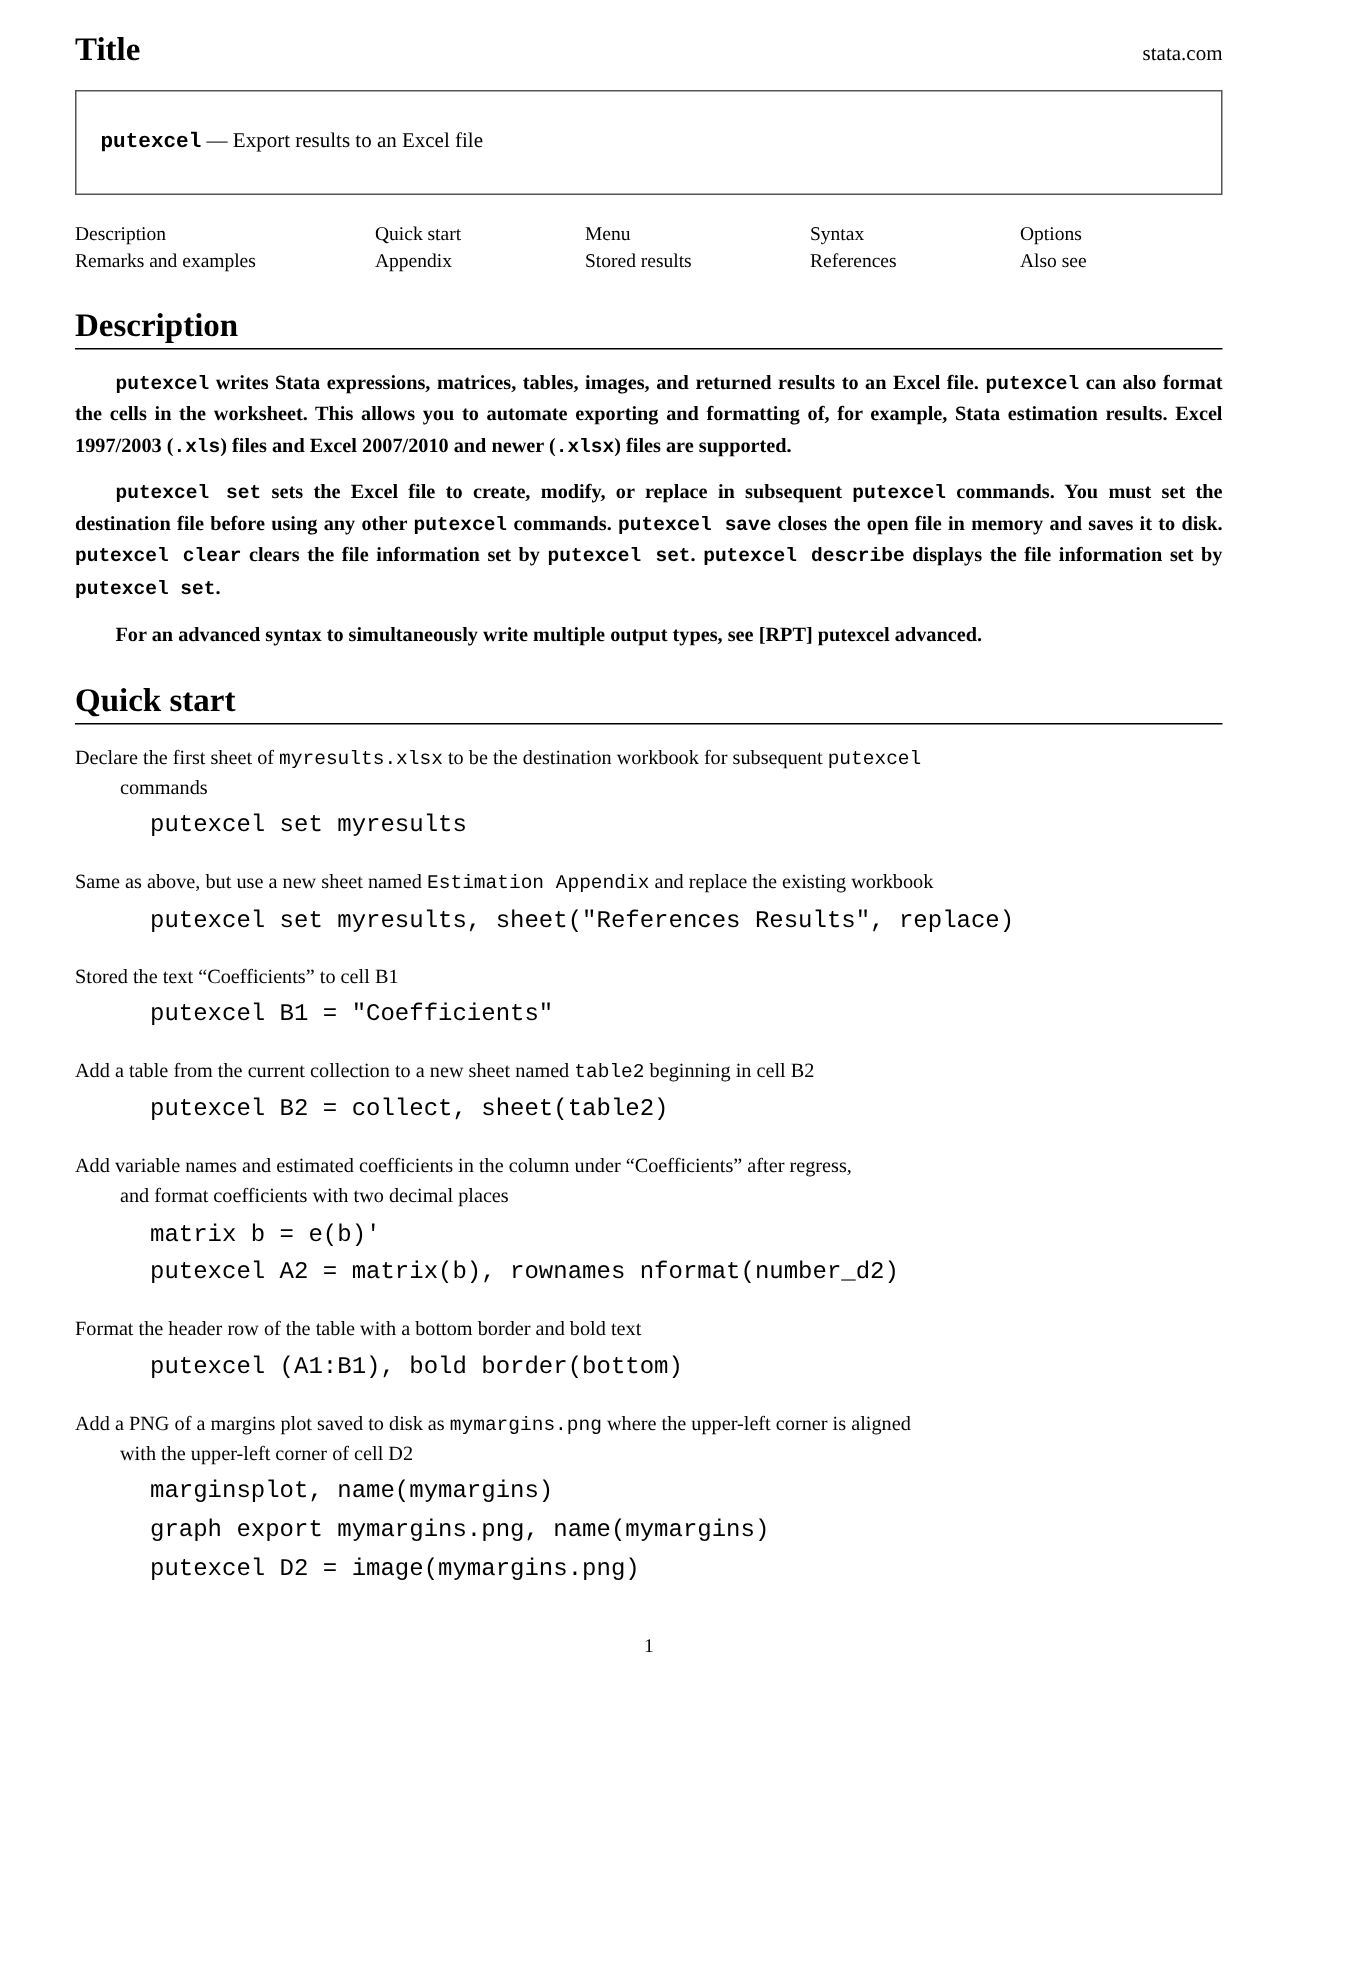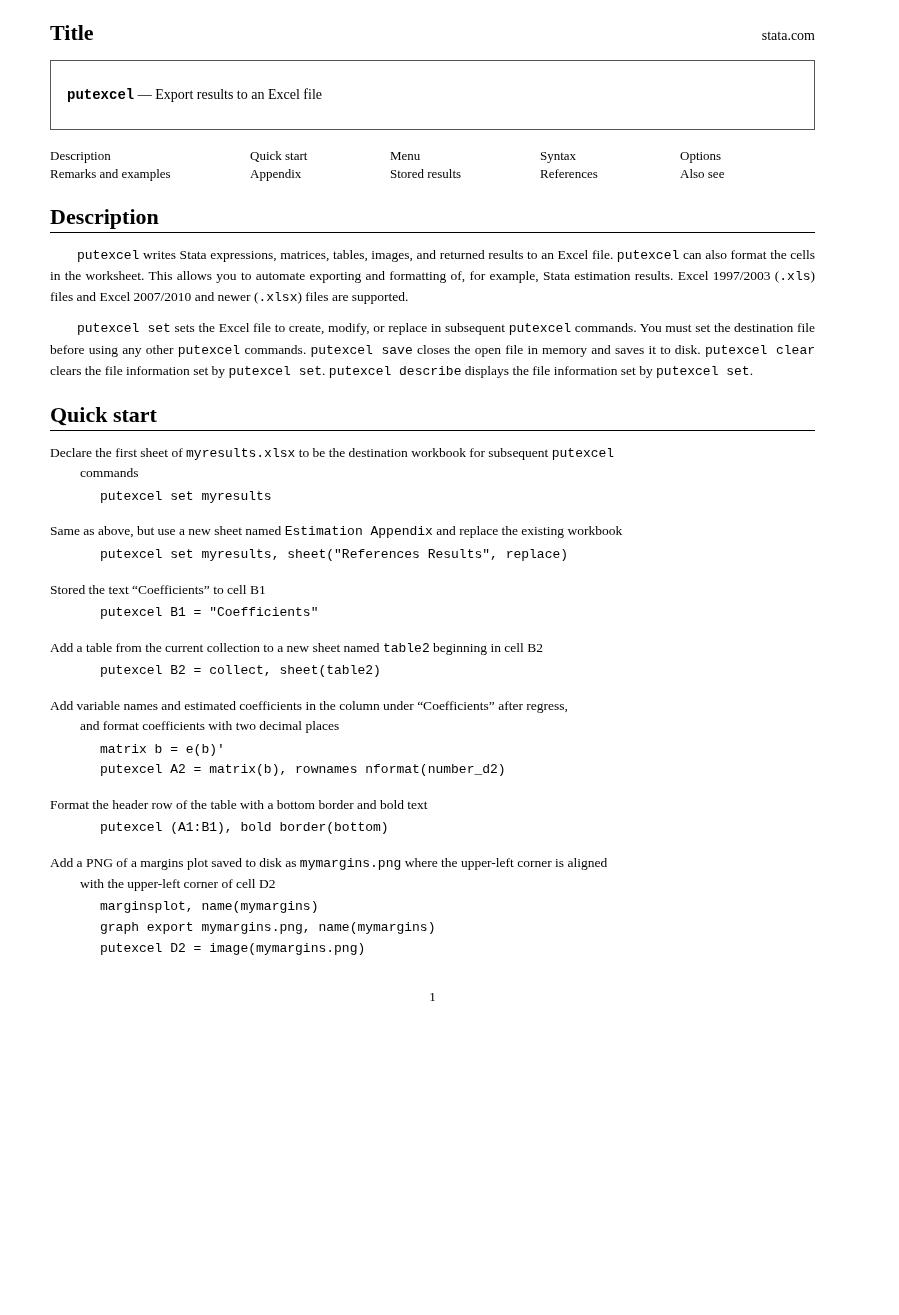--- a/index.html
+++ b/index.html
@@ -77,39 +77,40 @@
     .body-text {
       font-size: 13.5px;
       line-height: 1.55;
       text-align: justify;
       margin-bottom: 10px;
       font-family: Georgia, serif;
     }
     .body-text .indent {
       display: block;
       text-indent: 2em;
+      font-weight: bold;
     }
     code, .mono {
       font-family: 'Courier New', Courier, monospace;
       font-size: 13px;
     }
 
     
     .qs-item {
       margin-bottom: 14px;
     }
     .qs-item-desc {
       font-size: 13.5px;
       font-family: Georgia, serif;
       line-height: 1.5;
       margin-bottom: 3px;
     }
     .qs-item-code {
       font-family: 'Courier New', Courier, monospace;
-      font-size: 13px;
+      font-size: 16px;
       margin-left: 50px;
       line-height: 1.6;
     }
     .qs-item-desc-indent {
       margin-left: 30px;
       text-align: center;
     }
 
     .page-number {
       text-align: center;
@@ -165,20 +166,25 @@
 
     <p class="body-text">
       <span class="indent">
         <code>putexcel set</code> sets the Excel file to create, modify, or replace in subsequent <code>putexcel</code> commands.
         You must set the destination file before using any other <code>putexcel</code> commands. <code>putexcel save</code> closes
         the open file in memory and saves it to disk. <code>putexcel clear</code> clears the file information set by
         <code>putexcel set</code>. <code>putexcel describe</code> displays the file information set by <code>putexcel set</code>.
       </span>
     </p>
 
+    <p class="body-text">
+      <span class="indent">
+        For an advanced syntax to simultaneously write multiple output types, see [RPT] <strong>putexcel advanced</strong>.
+      </span>
+    </p>
   </div>
 
   <div class="section">
     <div class="section-heading">Quick start</div>
 
     <div class="qs-item">
       <div class="qs-item-desc">
         Declare the first sheet of <code>myresults.xlsx</code> to be the destination workbook for subsequent <code>putexcel</code><br>
         <span class="qs-item-desc-indent">commands</span>
       </div>

